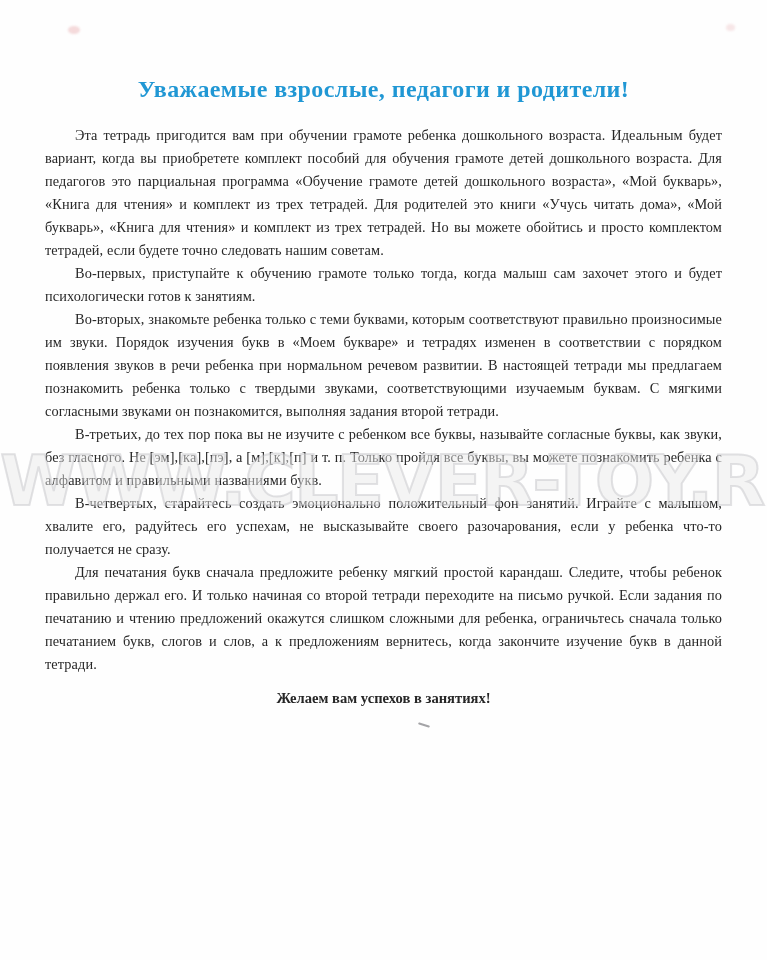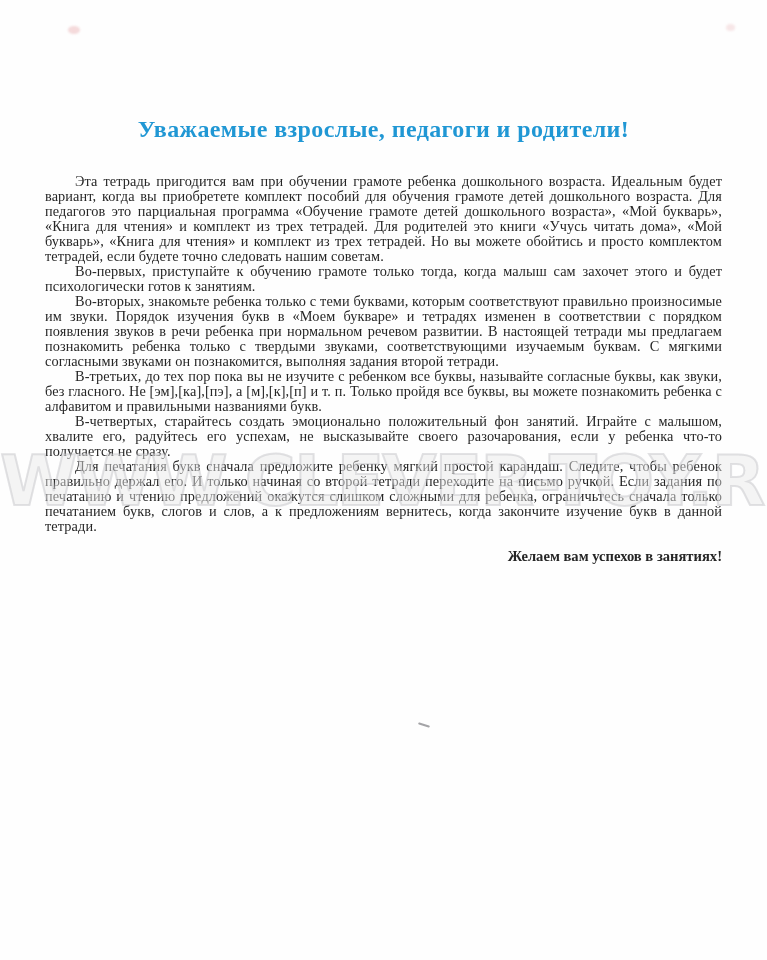--- a/index.html
+++ b/index.html
@@ -10,43 +10,43 @@
   .page {
     position: relative;
     width: 767px;
     height: 960px;
     background: #fefefe;
     overflow: hidden;
     font-family: "Liberation Serif", serif;
   }
   .title {
     margin: 0;
-    padding-top: 114px;
+    padding-top: 74px;
     text-align: center;
     font-size: 24px;
     line-height: 30px;
     font-weight: bold;
     letter-spacing: 0.4px;
     color: #2097d4;
   }
   .body-text {
-    margin: 30px 45px 0 45px;
+    margin: 20px 45px 0 45px;
     font-size: 14.3px;
-    line-height: 15px;
+    line-height: 23px;
     letter-spacing: 0.1px;
     text-align: justify;
     color: #262626;
   }
   .para {
     margin: 0;
     text-indent: 30px;
   }
   .closing {
     margin: 14px 45px 0 45px;
-    text-align: right;
+    text-align: center;
     font-weight: bold;
     font-size: 14.6px;
     color: #262626;
   }
   .watermark {
     position: absolute;
     top: 440px;
     left: 0;
     width: 767px;
     text-align: center;

